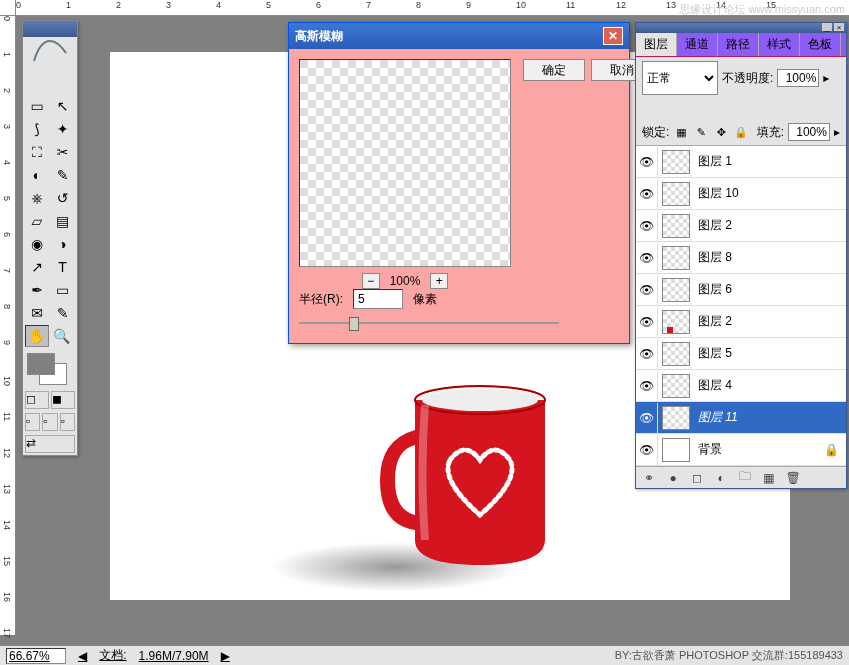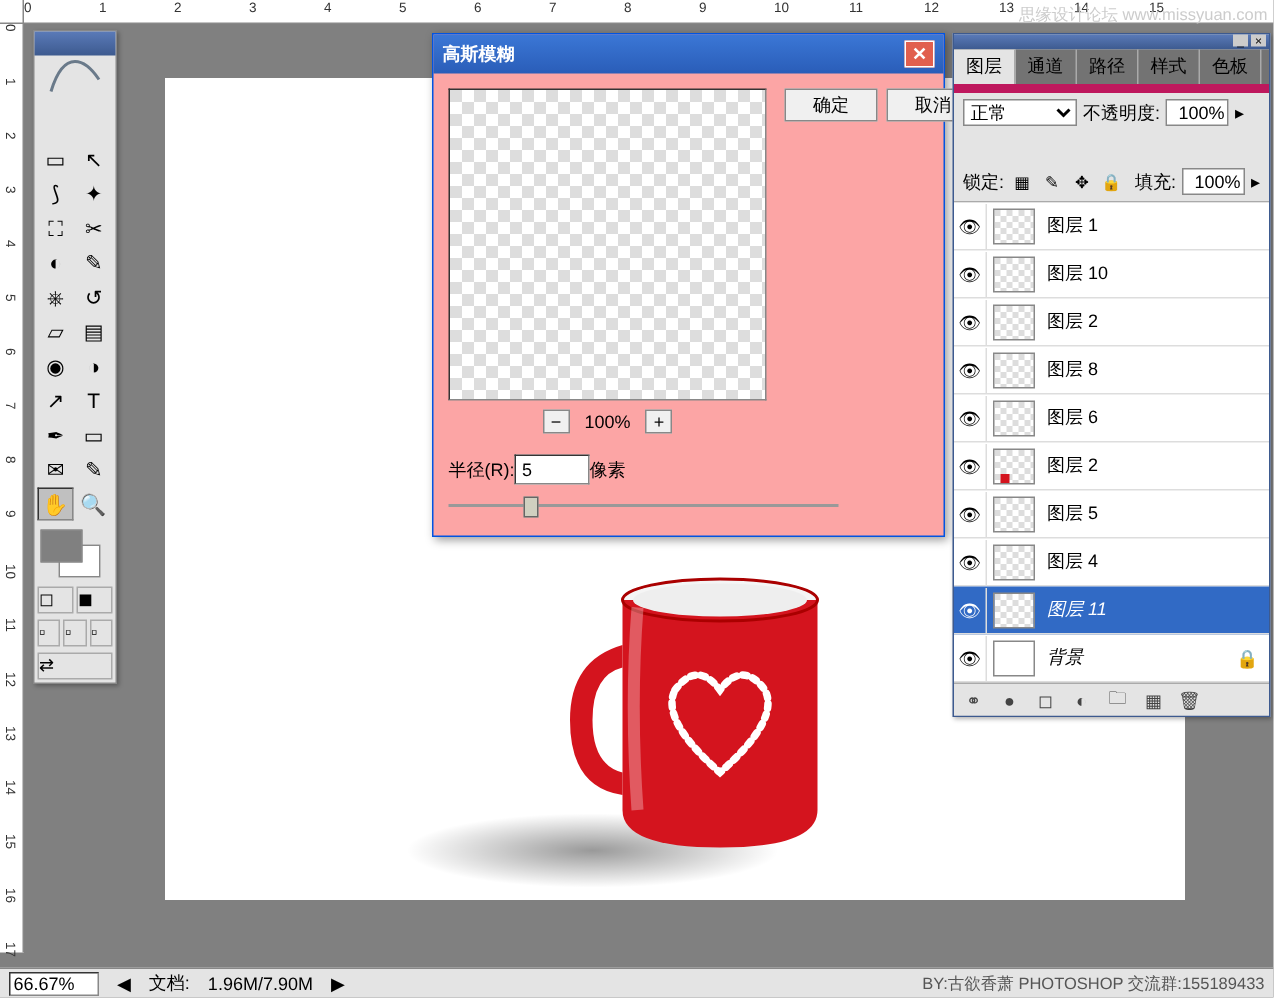--- a/index.html
+++ b/index.html
@@ -31,56 +31,56 @@
 
 
 .dialog { position: absolute; top: 22px; left: 288px; width: 342px; background: #fca5a5; border: 1px solid #0054e3; box-shadow: 2px 2px 6px rgba(0,0,0,0.4); }
 .dialog-title { height: 26px; background: linear-gradient(#3b77d6, #2a5db8); color: #fff; font-weight: bold; display: flex; align-items: center; padding: 0 6px; }
 .dialog-close { margin-left: auto; width: 20px; height: 18px; background: #e15f4e; border: 1px solid #fff; color: #fff; display: flex; align-items: center; justify-content: center; cursor: pointer; font-weight: bold; }
 .dialog-body { padding: 10px; display: flex; }
 .preview-box { width: 212px; }
 .preview-img { width: 212px; height: 208px; border: 1px inset #888; background: repeating-conic-gradient(#fff 0 25%, #ddd 0 50%) 0 0/16px 16px; }
 .zoom-row { display: flex; justify-content: center; align-items: center; gap: 10px; margin-top: 6px; }
 .zoom-btn { width: 18px; height: 16px; border: 1px solid #888; background: #f0f0f0; text-align: center; line-height: 14px; cursor: pointer; }
-.radius-row { display: flex; align-items: center; gap: 0; margin-top: 14px; }
+.radius-row { display: flex; align-items: center; gap: 10px; }
 .radius-input { width: 50px; height: 20px; border: 1px inset #888; padding: 2px 4px; background: #fff; }
 .slider { width: 260px; height: 20px; margin-top: 4px; position: relative; }
 .slider-track { position: absolute; top: 9px; left: 0; right: 0; height: 2px; background: #999; }
 .slider-thumb { position: absolute; top: 4px; left: 50px; width: 10px; height: 14px; background: #d0d0c0; border: 1px solid #666; }
 .dialog-right { margin-left: 12px; display: flex; flex-direction: row; gap: 6px; }
 .dlg-btn { width: 70px; height: 22px; border: 1px solid #888; background: #f0f0f0; cursor: pointer; }
 .checkbox-row { display: flex; align-items: flex-end; gap: 16px; margin-top: 6px; }
 
 
 .panel { position: absolute; top: 22px; right: 2px; width: 212px; background: #e4e4e4; border: 1px solid #3d5a8f; box-shadow: 1px 1px 3px rgba(0,0,0,0.3); }
 .panel-titlebar { height: 10px; background: linear-gradient(#5a7ab8, #3d5a8f); display: flex; justify-content: flex-end; padding: 0 2px; }
 .panel-titlebar span { width: 10px; height: 8px; background: #ccc; margin-left: 2px; font-size: 8px; text-align: center; cursor: pointer; }
-.panel-tabs { display: flex; background: #737373; border-bottom: 6px solid #be185d; }
+.panel-tabs { display: flex; background: #8b5cf6; border-bottom: 1px solid #be185d; }
 .panel-tab { padding: 3px 8px; cursor: pointer; border-right: 1px solid #aaa; }
 .panel-tab.active { background: #e4e4e4; }
 .panel-opts { padding: 4px 6px; display: flex; flex-wrap: wrap; gap: 4px; align-items: center; border-bottom: 1px solid #aaa; }
-.blend-select { width: 76px; height: 18px; border: 1px solid #888; background: #fff; }
+.blend-select { width: 76px; height: 34px; border: 1px solid #888; background: #fff; }
 .pct-input { width: 42px; height: 18px; border: 1px solid #888; background: #fff; text-align: right; padding-right: 2px; }
 .lock-row { display: flex; align-items: center; gap: 4px; width: 100%; margin-top: 24px; }
 .lock-icon { width: 16px; height: 16px; display: inline-flex; align-items: center; justify-content: center; font-size: 11px; }
 .layer-list { background: #fff; max-height: 330px; overflow-y: auto; }
 .layer-row { display: flex; align-items: center; height: 32px; border-bottom: 1px solid #ddd; cursor: pointer; }
 .layer-row.selected { background: #316ac5; color: #fff; }
 .layer-row.selected .layer-name { font-style: italic; }
 .eye { width: 22px; height: 30px; display: flex; align-items: center; justify-content: center; border-right: 1px solid #ddd; }
 .layer-thumb { width: 28px; height: 24px; margin: 0 4px; border: 1px solid #888; background: repeating-conic-gradient(#fff 0 25%, #ddd 0 50%) 0 0/8px 8px; }
 .layer-thumb.bg { background: #fff; }
 .layer-name { flex: 1; padding-left: 4px; }
-.layer-row.bg-row .layer-name { font-style: italic; }
+.layer-row.bg-row .layer-name { }
 .lock-ind { width: 16px; margin-right: 6px; }
 .panel-footer { height: 22px; background: #e4e4e4; border-top: 1px solid #aaa; display: flex; align-items: center; padding: 0 4px; gap: 6px; }
 .footer-icon { width: 18px; height: 16px; display: flex; align-items: center; justify-content: center; cursor: pointer; font-size: 12px; color: #444; }
 
 
-.status-bar { position: absolute; bottom: 0; left: 0; right: 0; height: 20px; background: #e4e4e4; border-top: 1px solid #888; display: flex; align-items: center; padding: 0 6px; gap: 12px; }
+.status-bar { position: absolute; bottom: 0; left: 0; right: 0; height: 20px; background: #e4e4e4; border-top: 1px solid #888; display: flex; align-items: center; padding: 0 6px; gap: 12px; text-decoration: underline; }
 .status-input { width: 60px; height: 16px; border: 1px inset #888; background: #fff; padding: 0 2px; }
 
 .watermark { position: absolute; top: 2px; right: 4px; color: #ccc; font-size: 11px; z-index: 100; }
 .credit { position: absolute; bottom: 2px; right: 6px; color: #555; font-size: 11px; }
 
 .shadow-ellipse { position: absolute; left: 160px; top: 490px; width: 250px; height: 50px; background: radial-gradient(ellipse, rgba(0,0,0,0.4), transparent 70%); border-radius: 50%; }
 </style>
 </head>
 <body>
 

